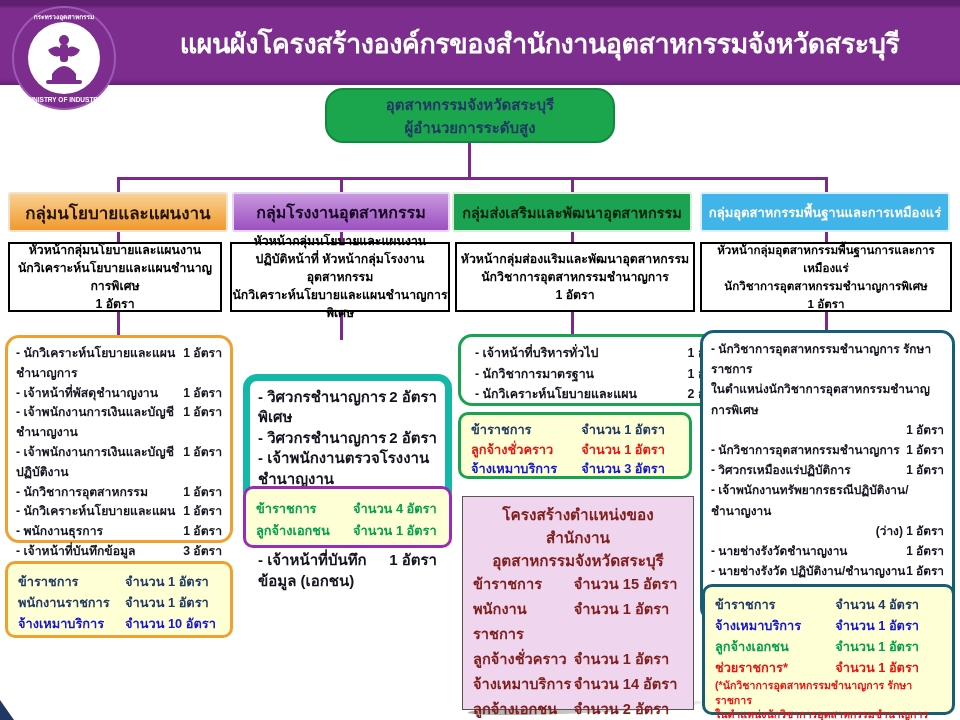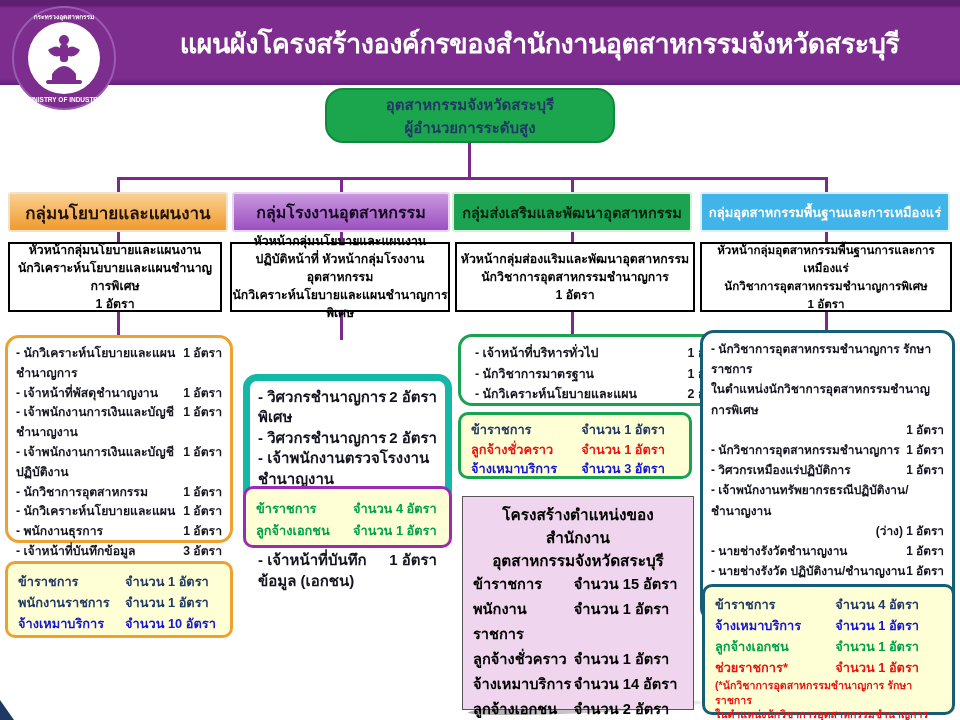--- a/index.html
+++ b/index.html
@@ -54,21 +54,21 @@
   .sbox1{left:243px;top:486px;width:209px;height:62px;border:3px solid #9c2bb4;padding-top:9px;}
   .sbox2{left:458px;top:412px;width:234px;height:67px;border:3px solid #19a24f;padding-top:5px;}
   .sbox3{left:702px;top:584px;width:253px;height:131px;border:3px solid #155e76;}
   .sum-row{display:flex;font-size:12.8px;}
   .sbox0 .sum-row{line-height:21px;} .sbox1 .sum-row{line-height:22px;}
   .sbox2 .sum-row{line-height:19.5px;} .sbox3 .sum-row{line-height:21px;}
   .sum-label{flex:1;} .sum-val{width:47%;white-space:nowrap;}
   .sum-note{font-size:10.6px;line-height:14.5px;color:#e81410;}
   
   .totbox{position:absolute;left:462px;top:496px;width:232px;height:214px;background:#efd6ee;
-          border:1.5px solid #555;box-sizing:border-box;z-index:3;padding:6px 10px;color:#000000;}
+          border:1.5px solid #555;box-sizing:border-box;z-index:3;padding:6px 10px;color:#7f1d1d;}
   .tot-title{text-align:center;font-size:15.3px;line-height:23px;}
   .tot-row{display:flex;font-size:14.6px;line-height:25px;}
   .tot-label{flex:1;} .tot-val{width:52%;white-space:nowrap;}
   
   .swoosh{position:absolute;left:468px;top:702px;width:235px;height:11px;z-index:1;
           background:linear-gradient(to right,#9a9a9a,#e8e8e8);border-radius:50%;
           transform:rotate(-2.5deg);opacity:.85;}
   .corner-tri{position:absolute;left:0;bottom:0;width:0;height:0;z-index:4;
           border-bottom:20px solid #1f3864;border-right:14px solid transparent;}
 </style>

